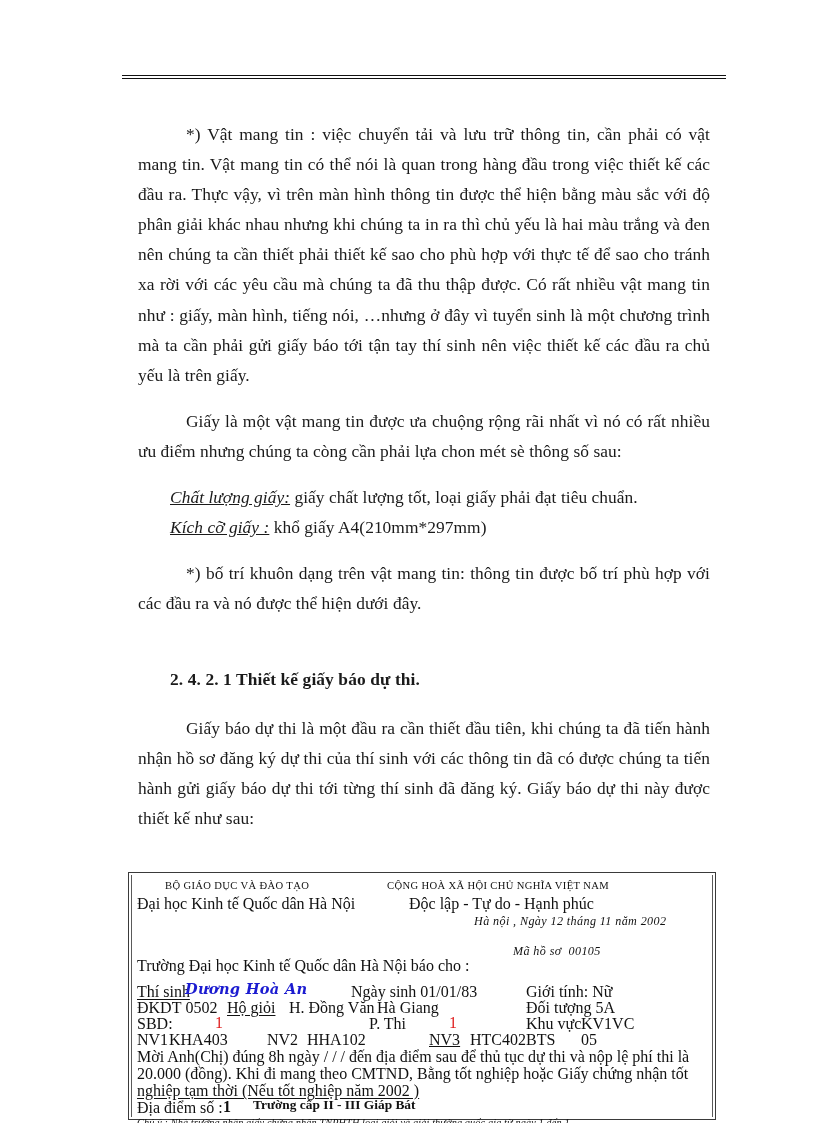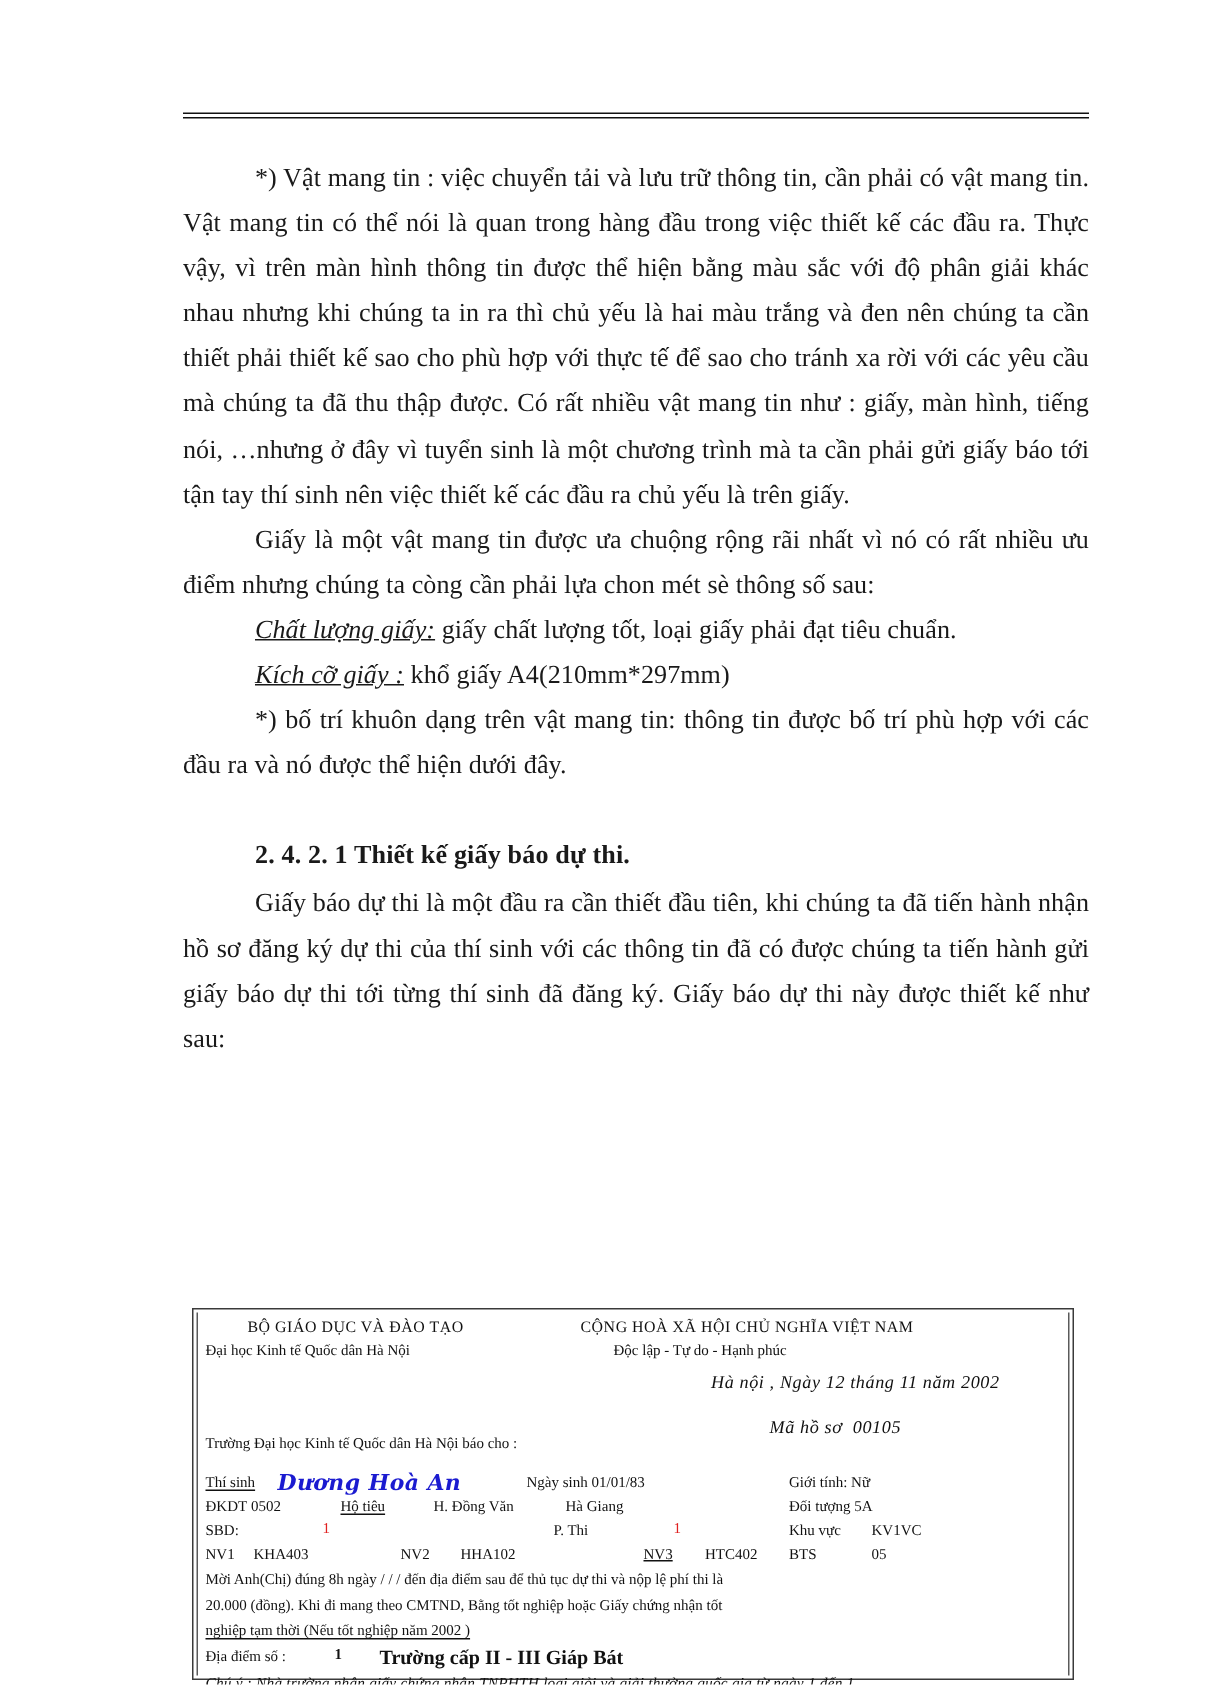--- a/index.html
+++ b/index.html
@@ -41,21 +41,21 @@
     top: 103px;
     width: 604px;
     font-size: 17.4px;
     line-height: 30.1px;
     text-align: justify;
     text-justify: inter-word;
     letter-spacing: 0.05px;
   }
 
   p.para {
-    margin: 0;
+    margin: 16px;
     text-indent: 48px;
   }
 
   p.spec {
     margin: 0;
     text-indent: 48px;
     text-align: left;
   }
   .it { font-style: italic; text-decoration: underline; }
 
@@ -98,21 +98,21 @@
     border-right: 1px solid #5a5a5a;
   }
   .form-inner {
     position: absolute;
     left: 8px; right: 8px; top: 5px; bottom: 3px;
   }
 
   .f-row { position: absolute; white-space: nowrap; }
 
   .f-small   { font-size: 10.6px; letter-spacing: 0.35px; }
-  .f-normal  { font-size: 10px; }
+  .f-normal  { font-size: 16px; }
   .f-italic  { font-style: italic; font-size: 12.1px; letter-spacing: 0.4px; }
   .f-tiny-it { font-style: italic; font-size: 10.2px; letter-spacing: 0.15px; }
 
   .form-title {
     position: absolute;
     left: 0; right: 0;
     top: 42px;
     text-align: center;
     font-size: 19.5px;
     font-weight: bold;
@@ -180,21 +180,21 @@
       <div class="f-row f-italic" style="top:66px; left:376px;"><span>Mã hồ sơ</span><span>&nbsp;&nbsp;</span><span>00105</span></div>
 
       <div class="f-row f-normal col-a" style="top:79px;">Trường Đại học Kinh tế Quốc dân Hà Nội báo cho :</div>
 
       <div class="f-row f-normal col-a u" style="top:105px;">Thí sinh</div>
       <div class="f-row name-script" style="top:102px; left:48px;">Dương Hoà An</div>
       <div class="f-row f-normal" style="top:105px; left:214px;"><span>Ngày sinh</span><span>&nbsp;</span><span>01/01/83</span></div>
       <div class="f-row f-normal" style="top:105px; left:389px;"><span>Giới tính:</span><span>&nbsp;</span><span>Nữ</span></div>
 
       <div class="f-row f-normal col-a" style="top:121px;"><span>ĐKDT</span><span>&nbsp;</span><span>0502</span></div>
-      <div class="f-row f-normal u" style="top:121px; left:90px;">Hộ tiêu</div>
+      <div class="f-row f-normal u" style="top:121px; left:90px;">Hộ giỏi</div>
       <div class="f-row f-normal" style="top:121px; left:152px;">H. Đồng Văn</div>
       <div class="f-row f-normal" style="top:121px; left:240px;">Hà Giang</div>
       <div class="f-row f-normal" style="top:121px; left:389px;"><span>Đối tượng</span><span>&nbsp;</span><span>5A</span></div>
 
       <div class="f-row f-normal col-a" style="top:137px;text-align:right;">SBD:</div>
       <div class="f-row f-normal red" style="top:136px; left:78px;">1</div>
       <div class="f-row f-normal" style="top:137px; left:232px;">P. Thi</div>
       <div class="f-row f-normal red" style="top:136px; left:312px;">1</div>
       <div class="f-row f-normal" style="top:137px; left:389px;">Khu vực</div>
       <div class="f-row f-normal" style="top:137px; left:444px;">KV1VC</div>

